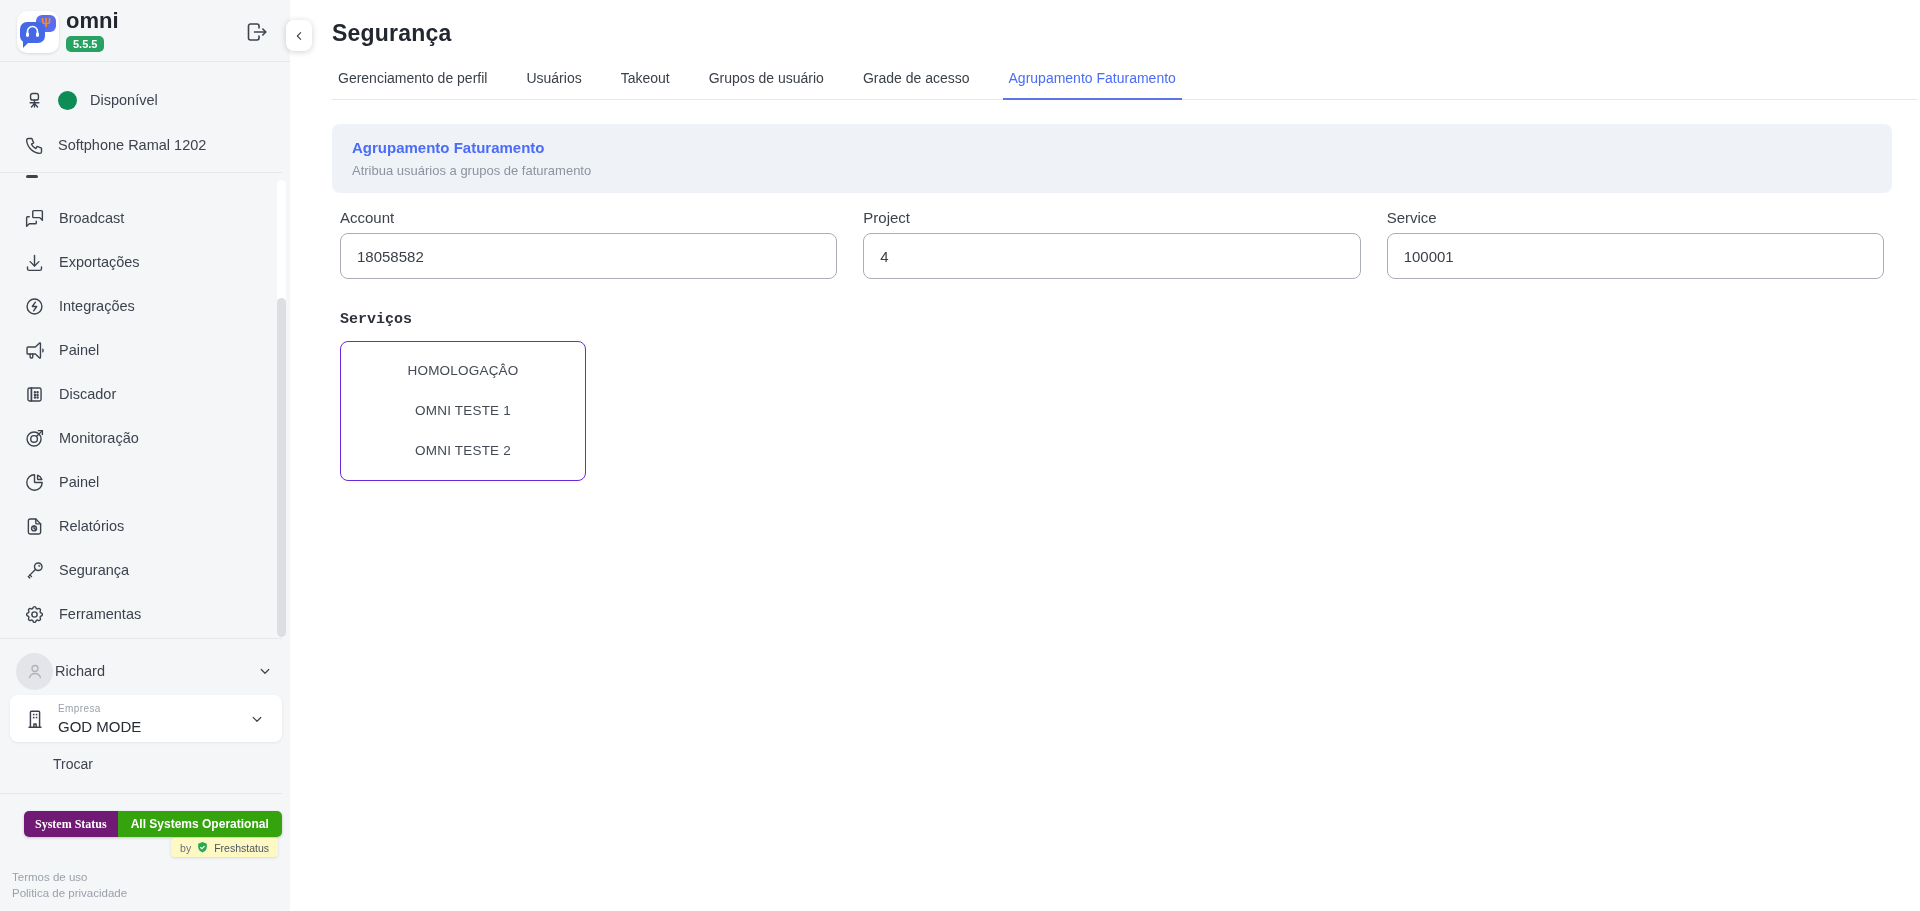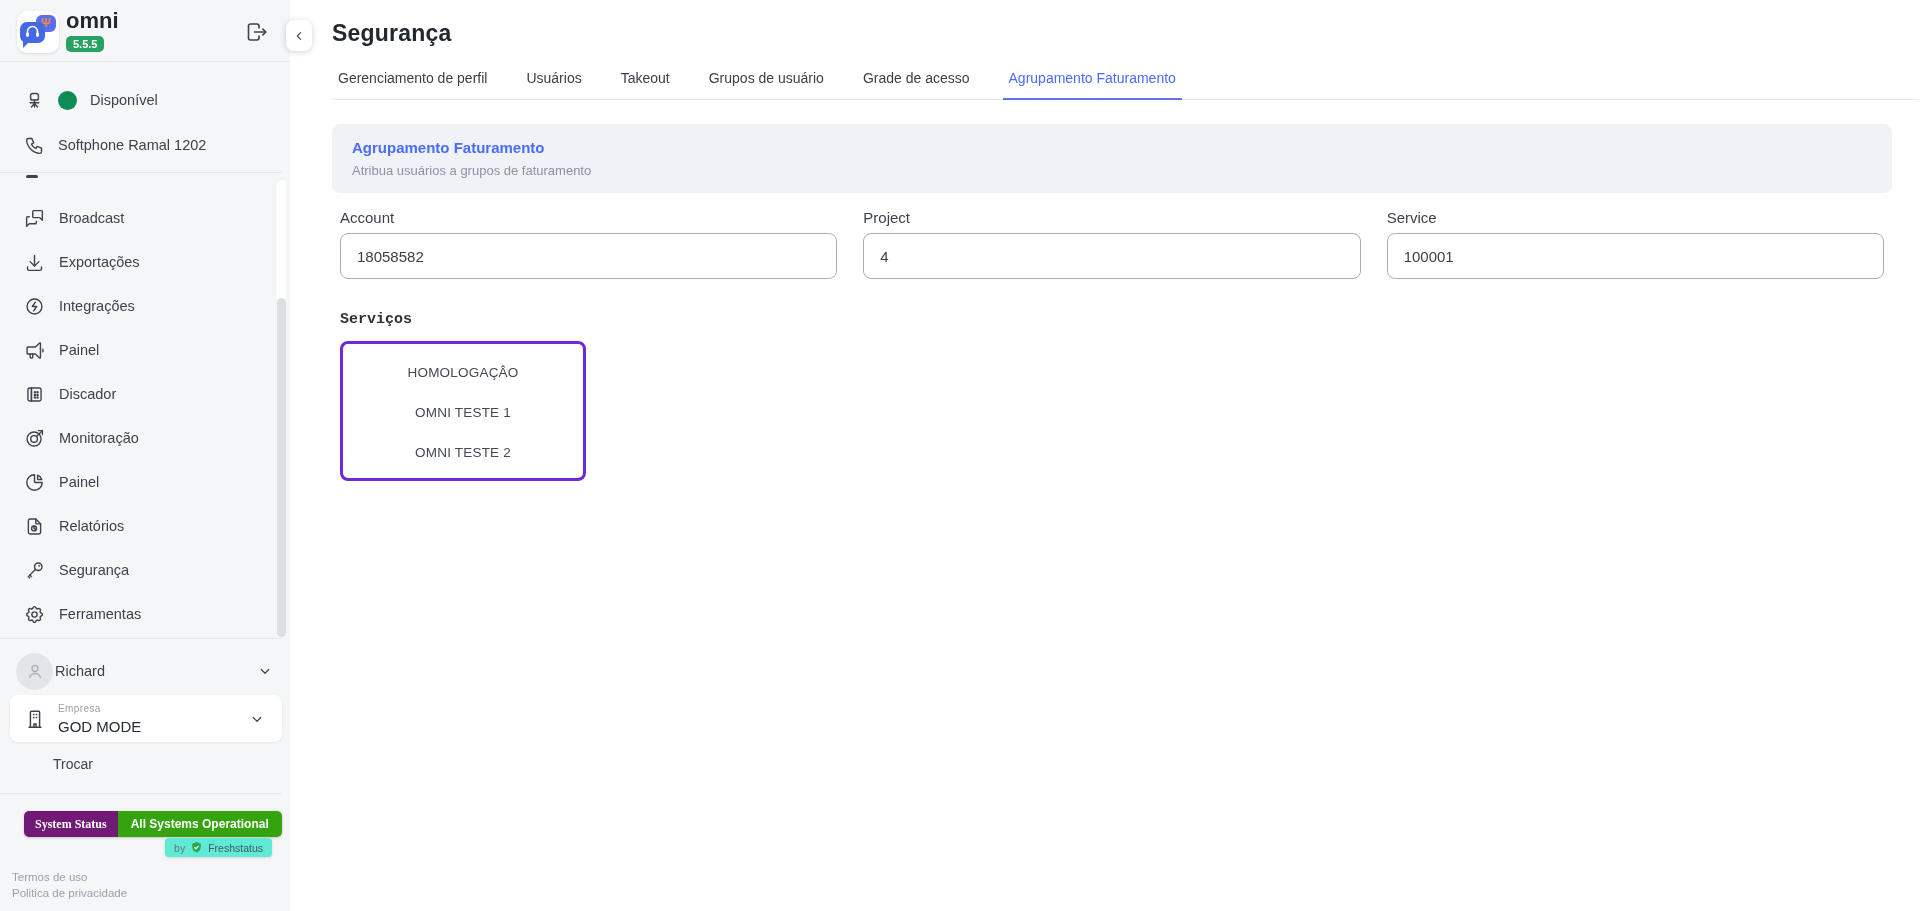--- a/index.html
+++ b/index.html
@@ -42,21 +42,21 @@
                   box-shadow:0 1px 3px rgba(0,0,0,.07); display:flex; align-items:center; padding-left:14px; gap:12px; cursor:pointer; }
   .company-label { font-size:10px; color:#9aa1ab; letter-spacing:.4px; }
   .company-name { font-size:15px; color:#272c35; margin-top:4px; }
 
   .trocar { position:absolute; top:756px; left:53px; font-size:14px; cursor:pointer; }
 
   .status-widget { position:absolute; top:811px; left:24px; height:26px; display:flex; border-radius:5px; overflow:hidden;
                    font-size:12px; font-weight:bold; cursor:pointer; box-shadow:0 1px 3px rgba(0,0,0,.2); }
   .status-left { background:#701a75; color:#fff; display:flex; align-items:center; padding:0 11px;font-family:Liberation Serif, serif; }
   .status-right { background:#35a30d; color:#fff; display:flex; align-items:center; padding:0 13px; }
-  .fresh-badge { position:absolute; top:838px; right:18px; background:#5eead4; border-radius:4px; box-shadow:0 1px 3px rgba(0,0,0,.12);
+  .fresh-badge { position:absolute; top:838px; right:12px; background:#fef9c3; border-radius:4px; box-shadow:0 1px 3px rgba(0,0,0,.12);
                  padding:3px 9px; display:flex; align-items:center; gap:5px; font-size:10.5px; color:#6b7280; cursor:pointer; }
   .fresh-brand { color:#4b5563; }
 
   .sb-footer { position:absolute; top:869px; left:12px; font-size:11.5px; color:#9aa1ab; line-height:16px; }
   .sb-footer div { cursor:pointer; }
 
   
   .collapse-btn { position:absolute; left:286px; top:20px; width:26px; height:31px; background:#fff; border-radius:8px;
                   box-shadow:0 1px 6px rgba(0,0,0,.18); display:flex; align-items:center; justify-content:center; cursor:pointer; z-index:5; }
 
@@ -72,21 +72,21 @@
   .banner-sub { color:#8d939e; font-size:13px; margin-top:7px; }
 
   .fields { margin-top:16px; display:flex; gap:26px; padding:0 8px; }
   .field { flex:1; }
   .field-label { font-size:15px; color:#3c424c; margin-bottom:7px; }
   .field input { width:100%; height:46px; border:1px solid #a9aeb8; border-radius:8px; padding:0 16px;
                  font-size:15px; color:#3a3f47; font-family:"Liberation Sans", sans-serif; background:#fff; }
 
   .services { margin-top:32px; padding:0 8px; }
   .services-label { font-size:15px; font-weight:bold; color:#2c313a;font-family:Liberation Mono, monospace; }
-  .services-box { margin-top:13px; width:246px; height:140px; background:#fff; border:3px solid #6d28d9; border-radius:8px;
+  .services-box { margin-top:13px; width:246px; height:140px; background:#fff; border:1px solid #6d28d9; border-radius:8px;
                   padding-top:8px; display:flex; flex-direction:column; }
   .service-item { height:40px; display:flex; align-items:center; justify-content:center; font-size:13.5px; color:#434a54;
                   letter-spacing:.2px; cursor:pointer; }
 
   svg.ic { stroke:#3d434e; fill:none; stroke-width:1.6; stroke-linecap:round; stroke-linejoin:round; }
 </style>
 </head>
 <body>
 
 <div class="sidebar">

